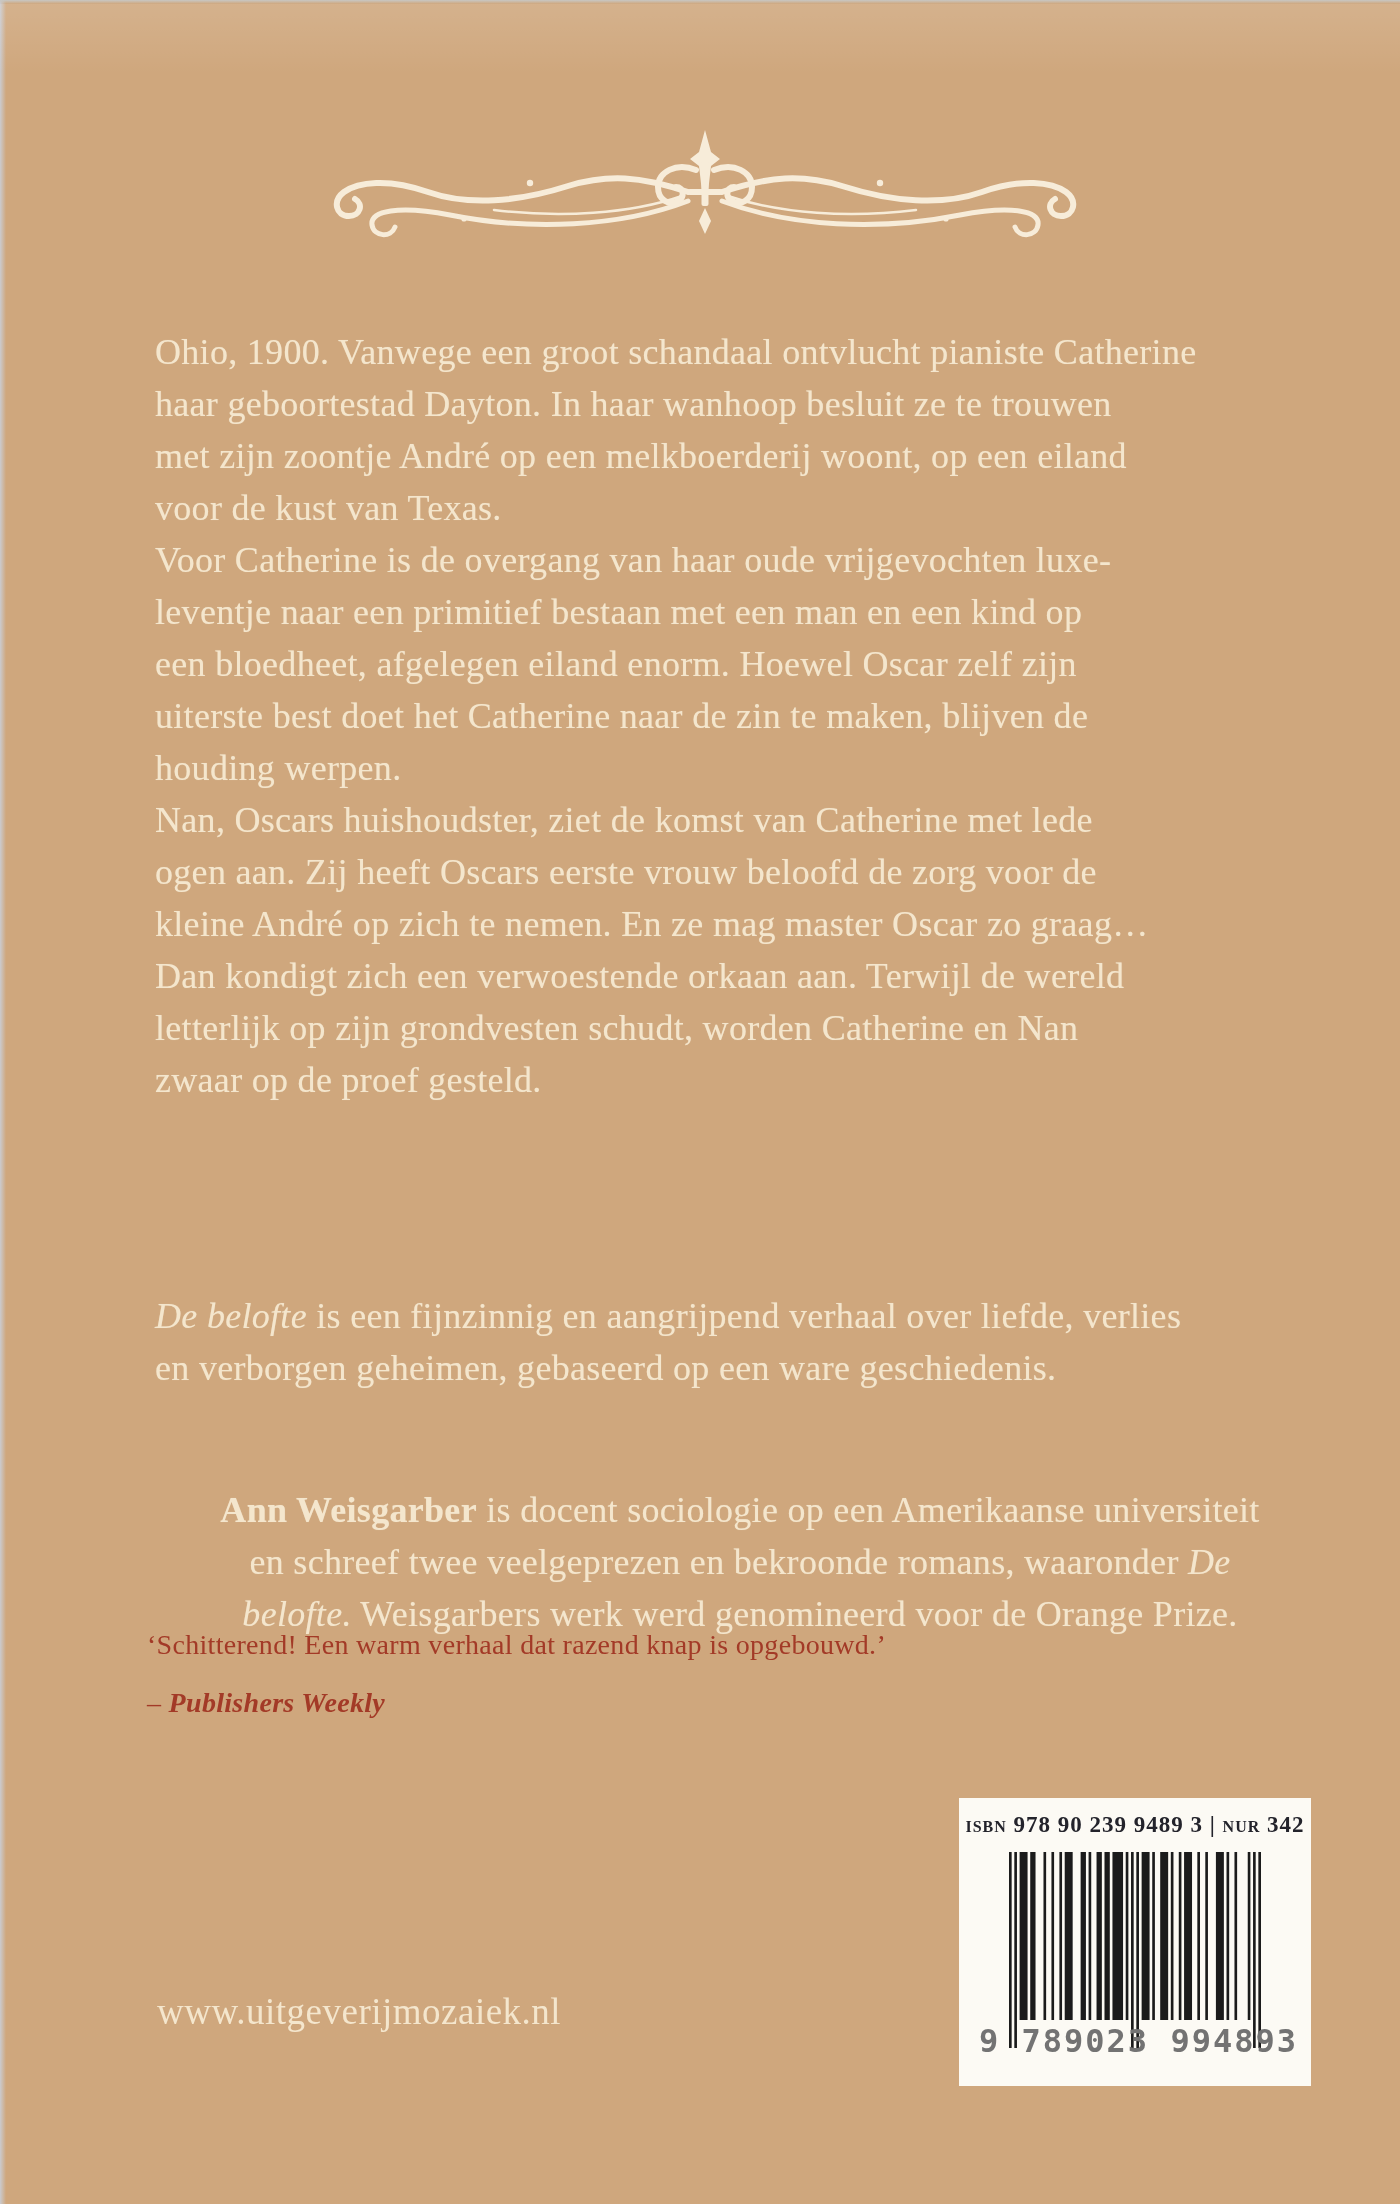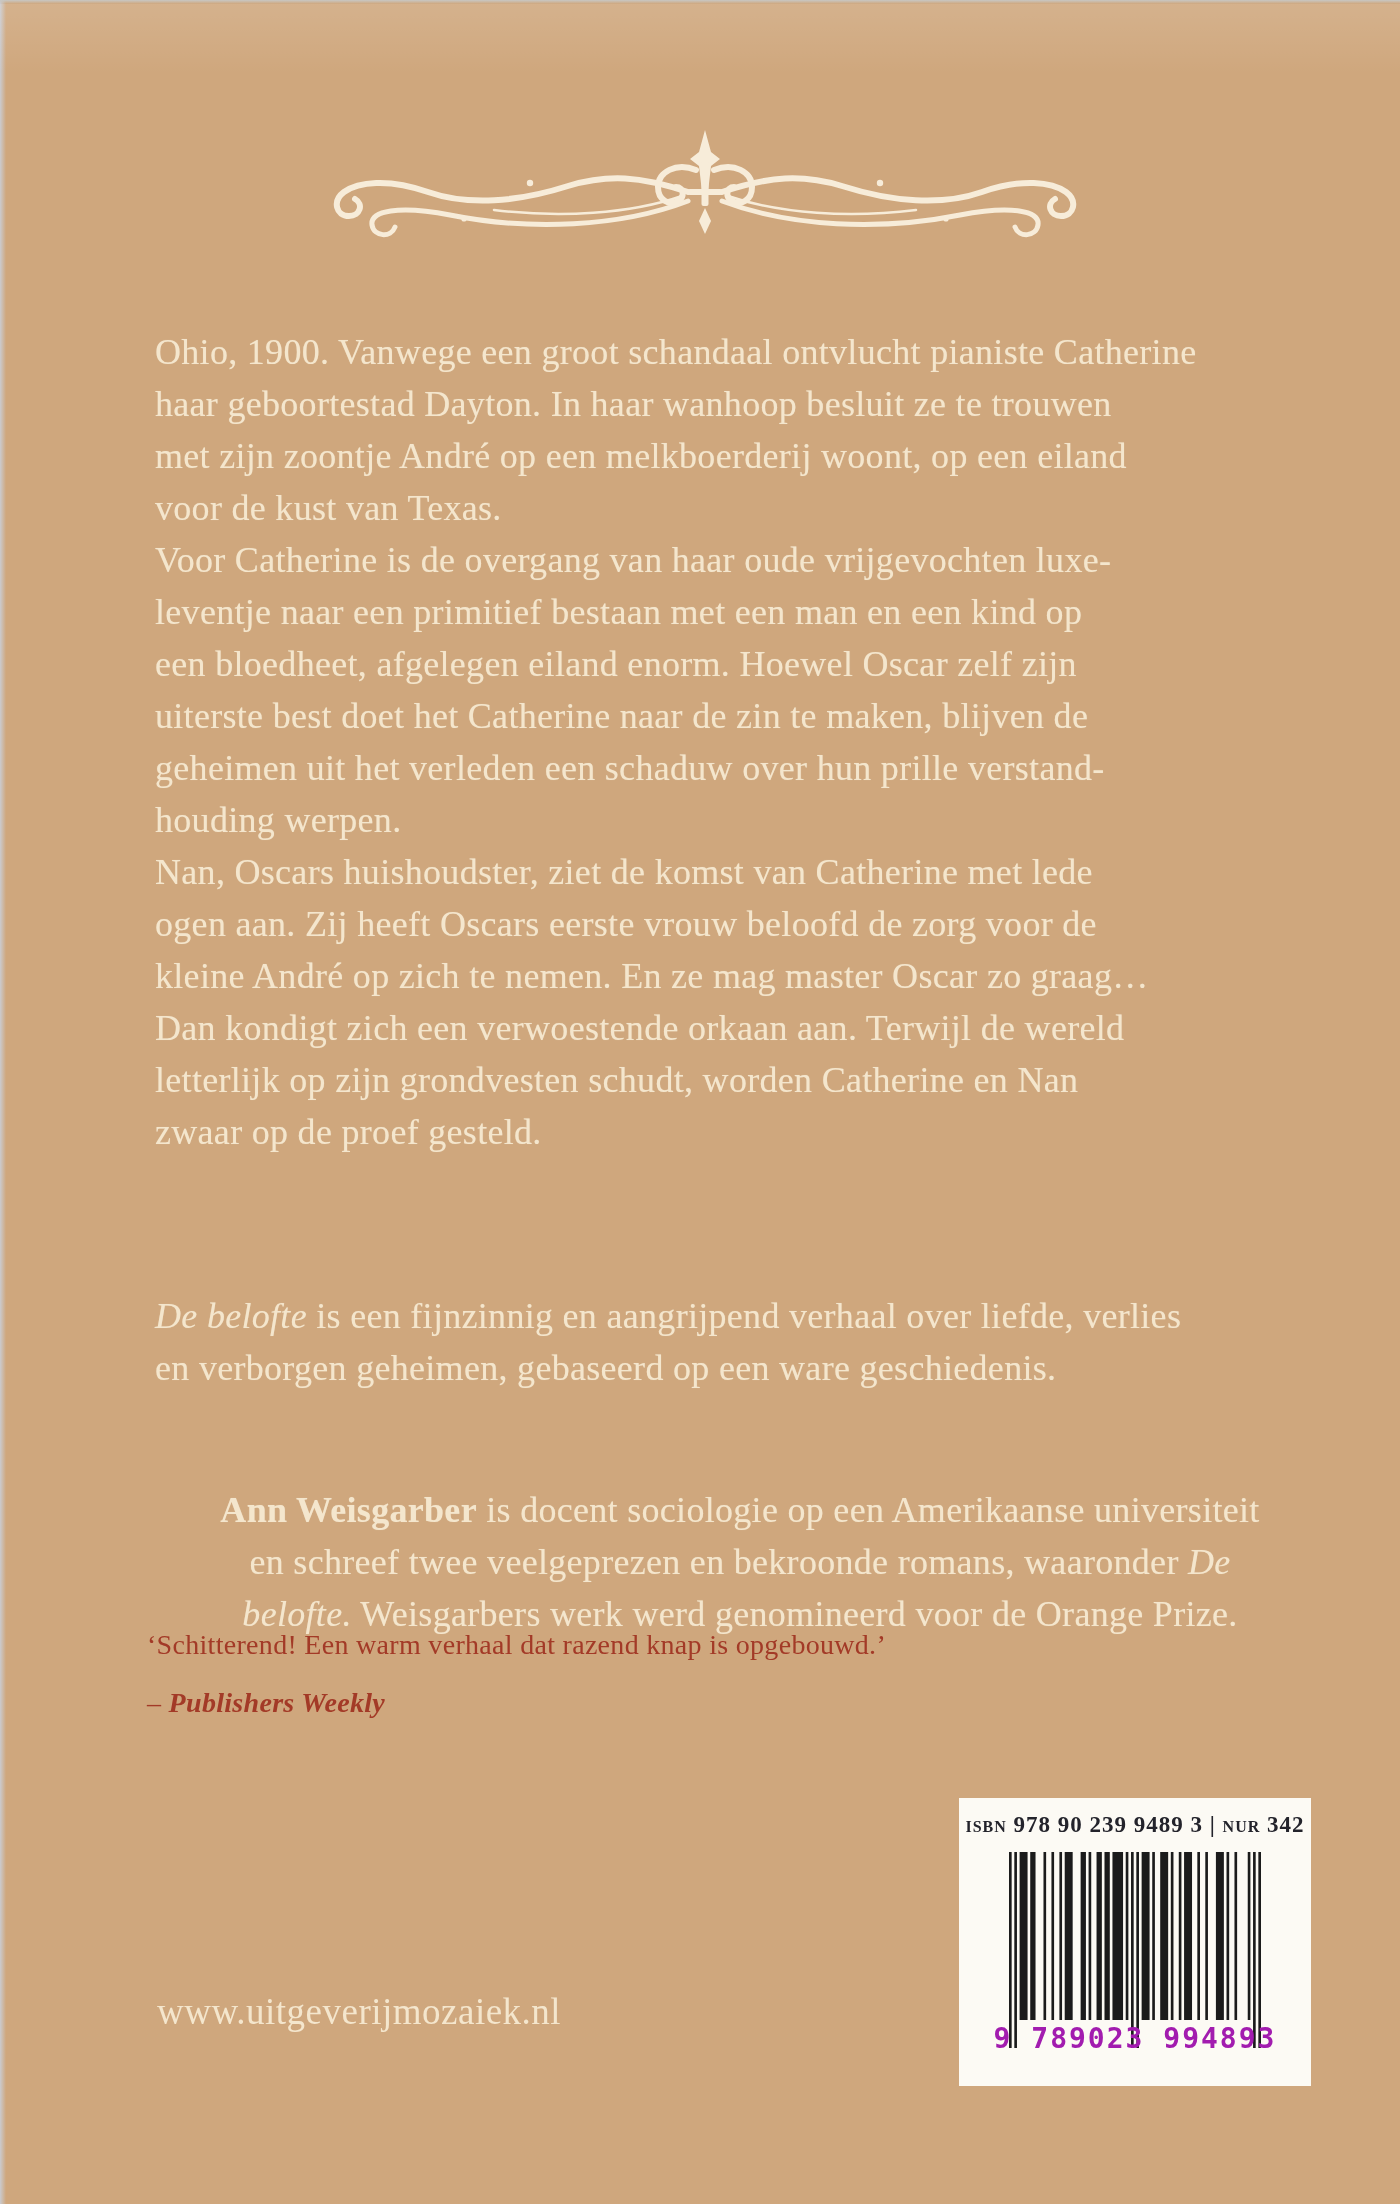--- a/index.html
+++ b/index.html
@@ -57,21 +57,21 @@
     text-align: center;
     font-family: "Liberation Serif", serif;
     font-variant: small-caps; font-weight: 600;
     font-size: 23px; letter-spacing: 1px; color: #23232b;
   }
   .bars { position: absolute; left: 50px; top: 54px; }
   .barcode-digits {
     position: absolute; left: 20px; top: 224px; width: 312px;
     text-align: center;
     font-family: "DejaVu Sans Mono", monospace;
-    font-weight: bold; font-size: 28px; letter-spacing: 2px; color: #a21caf;
+    font-weight: bold; font-size: 32px; letter-spacing: 2px; color: #737373;
     white-space: nowrap;
   }
 </style>
 </head>
 <body>
 
 <div class="page">
 
   <div class="edge-left"></div>
   <div class="edge-top"></div>
@@ -104,21 +104,20 @@
 
   <div class="text-block synopsis">
       <div class="line">Ohio, 1900. Vanwege een groot schandaal ontvlucht pianiste Catherine</div>
       <div class="line">haar geboortestad Dayton. In haar wanhoop besluit ze te trouwen</div>
       <div class="line">met zijn zoontje André op een melkboerderij woont, op een eiland</div>
       <div class="line">voor de kust van Texas.</div>
       <div class="line">Voor Catherine is de overgang van haar oude vrijgevochten luxe-</div>
       <div class="line">leventje naar een primitief bestaan met een man en een kind op</div>
       <div class="line">een bloedheet, afgelegen eiland enorm. Hoewel Oscar zelf zijn</div>
       <div class="line">uiterste best doet het Catherine naar de zin te maken, blijven de</div>
-      <div class="line">geheimen uit het verleden een schaduw over hun prille verstand-</div>
       <div class="line">houding werpen.</div>
       <div class="line">Nan, Oscars huishoudster, ziet de komst van Catherine met lede</div>
       <div class="line">ogen aan. Zij heeft Oscars eerste vrouw beloofd de zorg voor de</div>
       <div class="line">kleine André op zich te nemen. En ze mag master Oscar zo graag…</div>
       <div class="line">Dan kondigt zich een verwoestende orkaan aan. Terwijl de wereld</div>
       <div class="line">letterlijk op zijn grondvesten schudt, worden Catherine en Nan</div>
       <div class="line">zwaar op de proef gesteld.</div>
     </div>
 
   <div class="text-block book-note">

